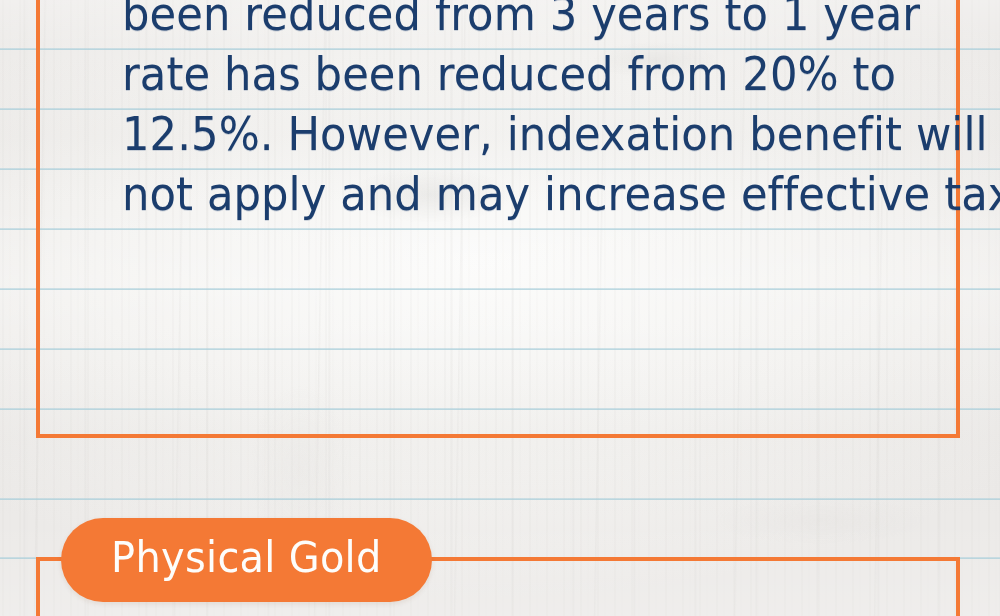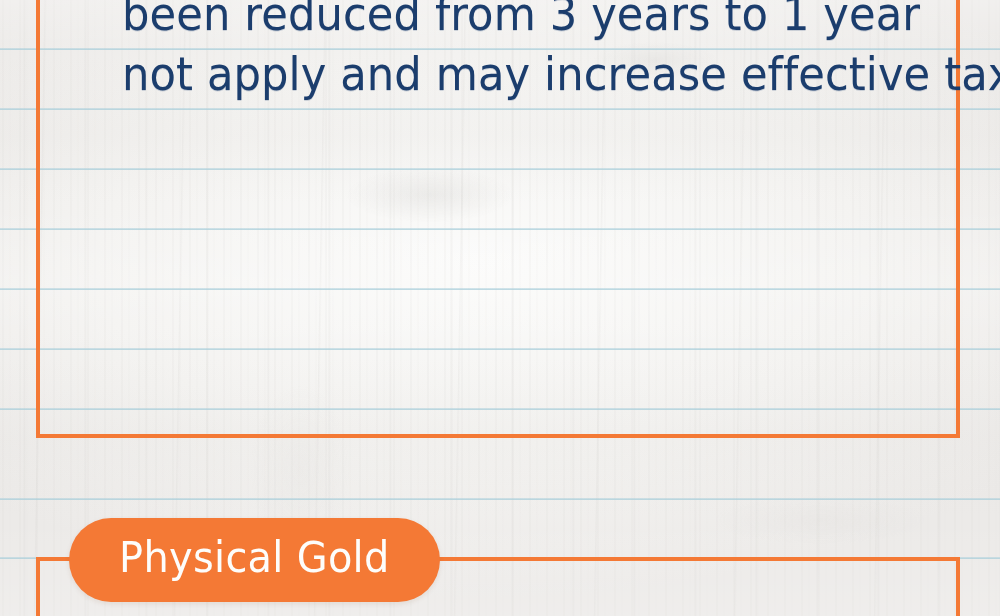--- a/index.html
+++ b/index.html
@@ -156,21 +156,21 @@
     width: 10px;
     height: 10px;
     margin-top: -5px;
     border-radius: 50%;
     background: #1b3d6d;
   }
 
   
   .pill {
     position: absolute;
-    left: 69px;
+    left: 61px;
     top: 518px;
     width: 371px;
     height: 84px;
     border-radius: 42px;
     background: var(--orange, #f47935);
     display: flex;
     align-items: center;
     justify-content: center;
     box-shadow: 0 2px 5px rgba(120,60,20,.10);
   }
@@ -204,20 +204,22 @@
       <div class="rule" style="top: 348px;"></div>
       <div class="rule" style="top: 408px;"></div>
       <div class="rule" style="top: 498px;"></div>
       <div class="rule" style="top: 557px;"></div>
     </div>
 
   <div class="frame-top"></div>
 
   <div class="body-text" id="body-text">
       <div class="text-line"><span class="glyphs">been reduced from 3 years to 1 year</span></div>
+      <div class="text-line"><span class="glyphs">rate has been reduced from 20% to</span></div>
+      <div class="text-line"><span class="glyphs">12.5%. However, indexation benefit will</span></div>
       <div class="text-line"><span class="glyphs">not apply and may increase effective tax</span></div>
     </div>
 
   <div class="frame-bottom"></div>
 
   <div class="pill">
     <span class="pill-label">Physical Gold</span>
   </div>
 
 </div>

